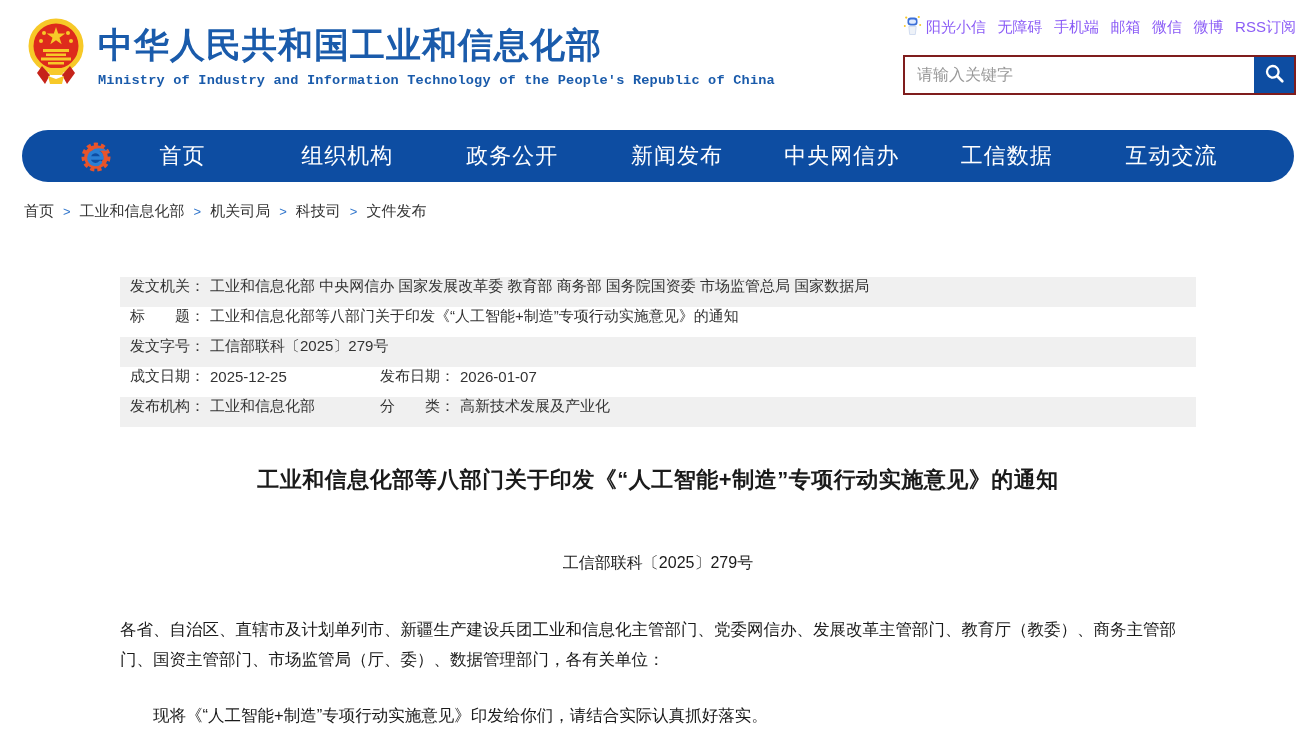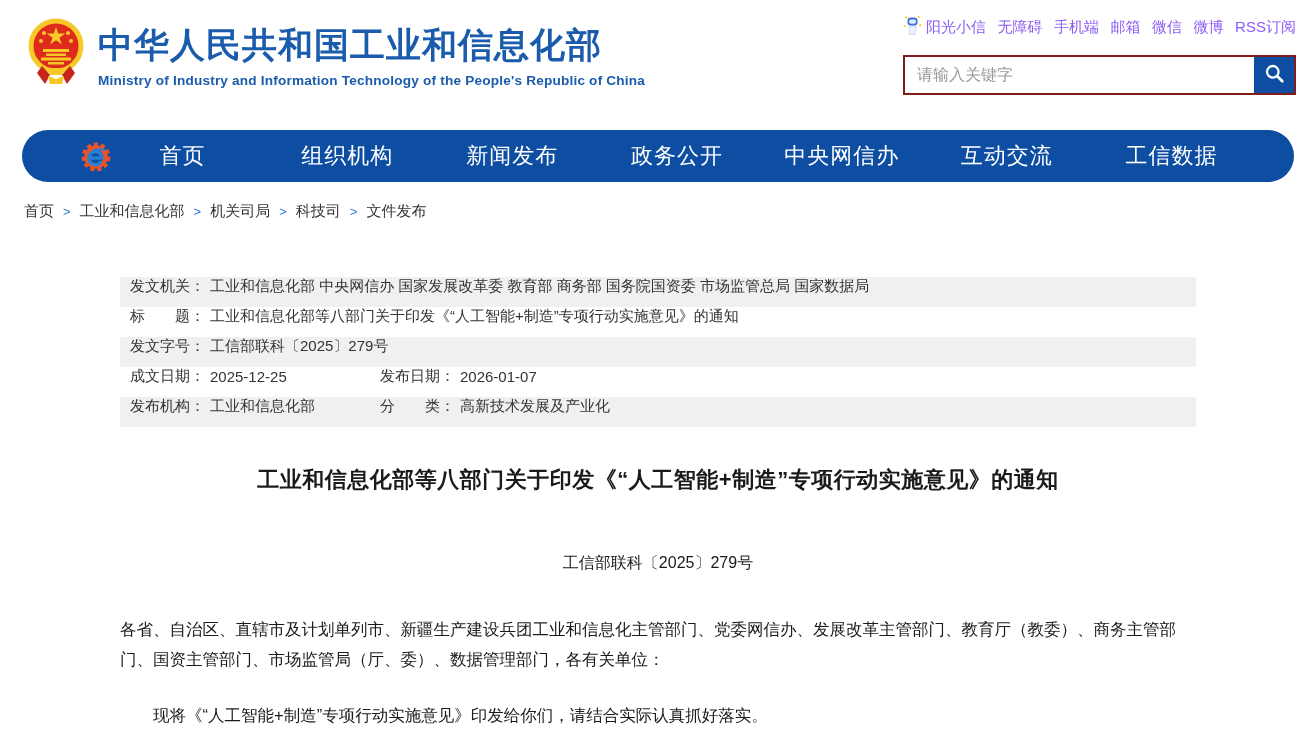--- a/index.html
+++ b/index.html
@@ -19,21 +19,21 @@
     width:1316px;min-height:747px;background:#fff;
     font-family:"Liberation Sans",sans-serif;color:var(--text-dark);
     overflow-x:hidden;
   }
   
   .site-header{position:relative;height:130px;background:#fff;border-radius:30px;}
   .brand{position:absolute;left:28px;top:18px;display:flex;align-items:flex-start;}
   .emblem{width:56px;height:72px;flex:0 0 auto;}
   .brand-text{margin-left:14px;padding-top:8px;}
   .site-title{font-size:35px;font-weight:bold;color:var(--brand-blue);letter-spacing:1px;line-height:1.1;}
-  .site-subtitle{font-size:13.6px;font-weight:600;color:var(--brand-blue);margin-top:8px;letter-spacing:.2px;}
+  .site-subtitle{font-size:13.6px;font-weight:600;color:var(--brand-blue);margin-top:8px;letter-spacing:.2px;font-family:Liberation Mono, monospace;}
   .header-right{position:absolute;right:20px;top:16px;width:393px;}
   .utility-bar{display:flex;justify-content:space-between;align-items:center;font-size:15px;height:22px;}
   .utility-link{display:flex;align-items:center;gap:4px;cursor:pointer;white-space:nowrap;color:#8b5cf6;}
   .search-bar{margin-top:17px;height:40px;border:2px solid #7f1d1d;display:flex;background:#fff;}
   .search-input{flex:1;border:none;outline:none;padding:0 12px;font-size:16px;color:#333;min-width:0;}
   .search-input::placeholder{color:#999;}
   .search-button{width:40px;background:var(--nav-blue);border:none;display:flex;align-items:center;justify-content:center;cursor:pointer;flex:0 0 auto;}
   
   .main-nav{margin:0 22px;height:52px;background:var(--nav-blue);border-radius:26px;display:flex;align-items:center;}
   .nav-logo{margin-left:56px;width:38px;height:38px;flex:0 0 auto;display:flex;align-items:center;justify-content:center;}
@@ -142,25 +142,25 @@
     <svg width="38" height="38" viewBox="0 0 38 38">
       <circle cx="18" cy="20" r="11" fill="none" stroke="var(--gear-orange)" stroke-width="7" stroke-dasharray="3.6 2.6"></circle>
       <circle cx="18" cy="20" r="9.5" fill="none" stroke="var(--gear-orange)" stroke-width="4.5"></circle>
       <path d="M10 20 Q18 12 30 14 Q24 10 16 12" fill="var(--gear-blue)"></path>
       <path d="M11 21 h13 a6.5 6.5 0 1 0 -1.6 4.4" stroke="var(--gear-blue)" stroke-width="3.4" fill="none" stroke-linecap="round"></path>
     </svg>
   </span>
   <div class="nav-items">
     <span class="nav-item">首页</span>
     <span class="nav-item">组织机构</span>
+    <span class="nav-item">政务公开</span>
     <span class="nav-item">新闻发布</span>
-    <span class="nav-item">政务公开</span>
     <span class="nav-item">中央网信办</span>
+    <span class="nav-item">工信数据</span>
     <span class="nav-item">互动交流</span>
-    <span class="nav-item">工信数据</span>
   </div>
 </nav>
 
 <div class="breadcrumb">
   <span class="crumb">首页</span>
   <span class="crumb-sep">&gt;</span>
   <span class="crumb">工业和信息化部</span>
   <span class="crumb-sep">&gt;</span>
   <span class="crumb">机关司局</span>
   <span class="crumb-sep">&gt;</span>

